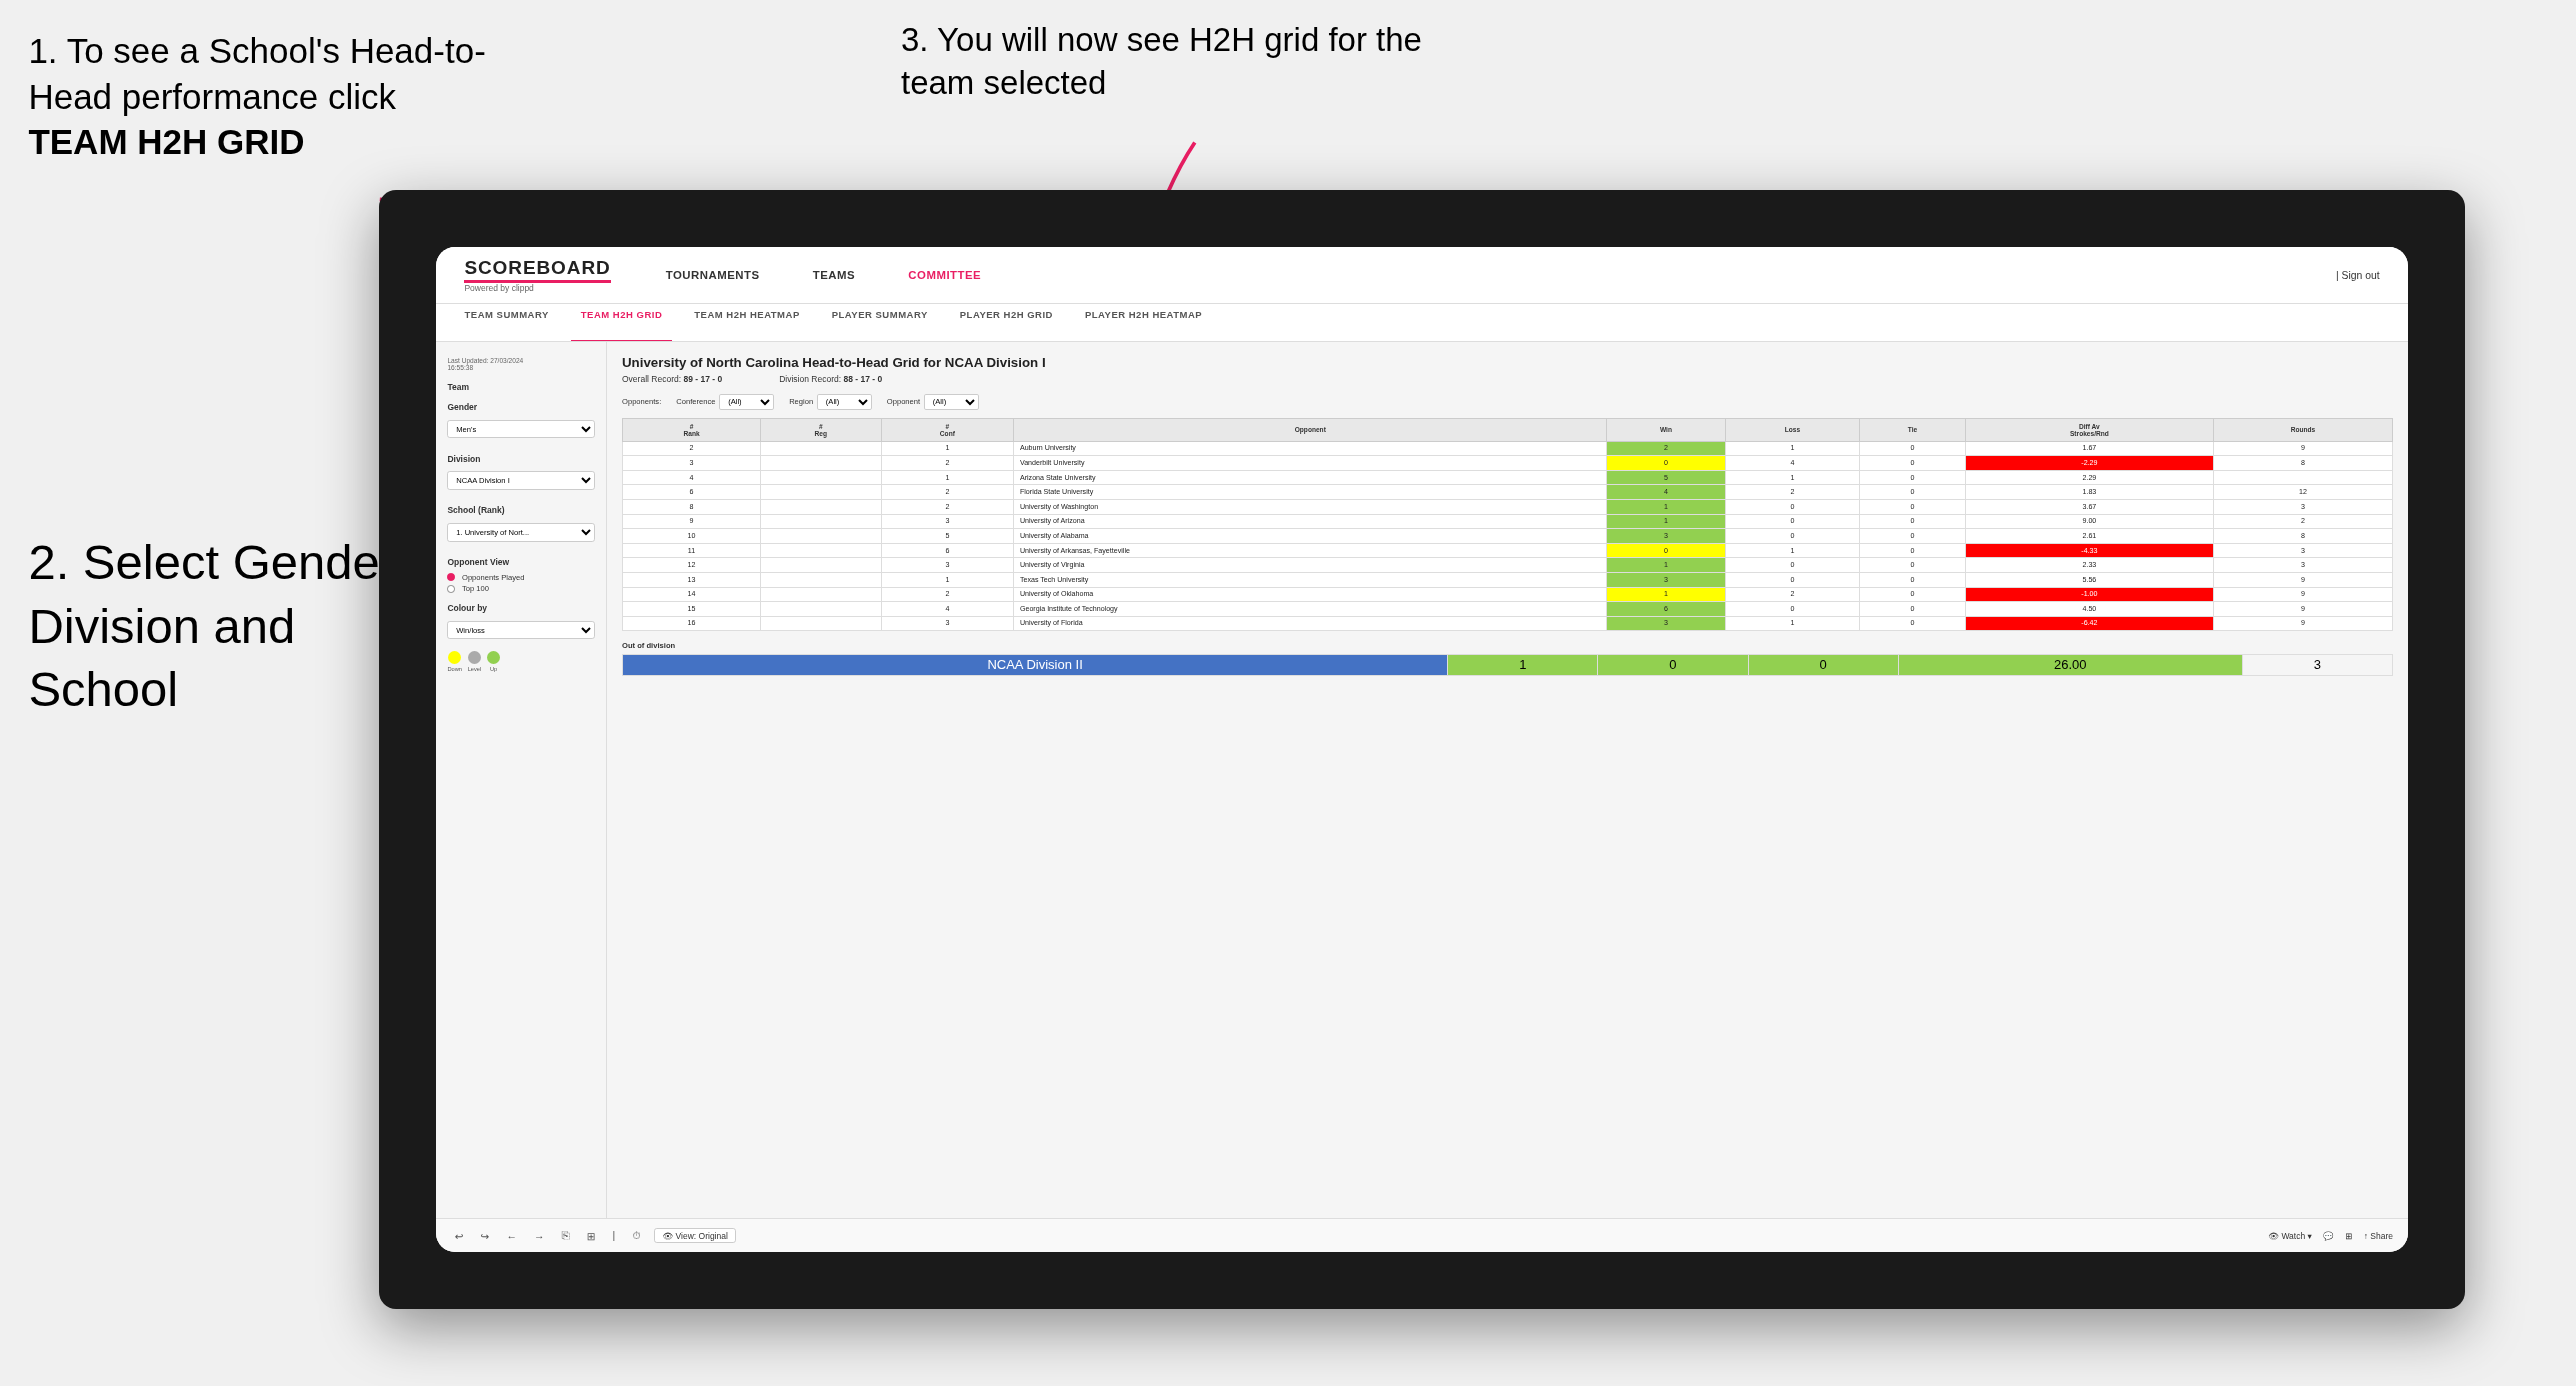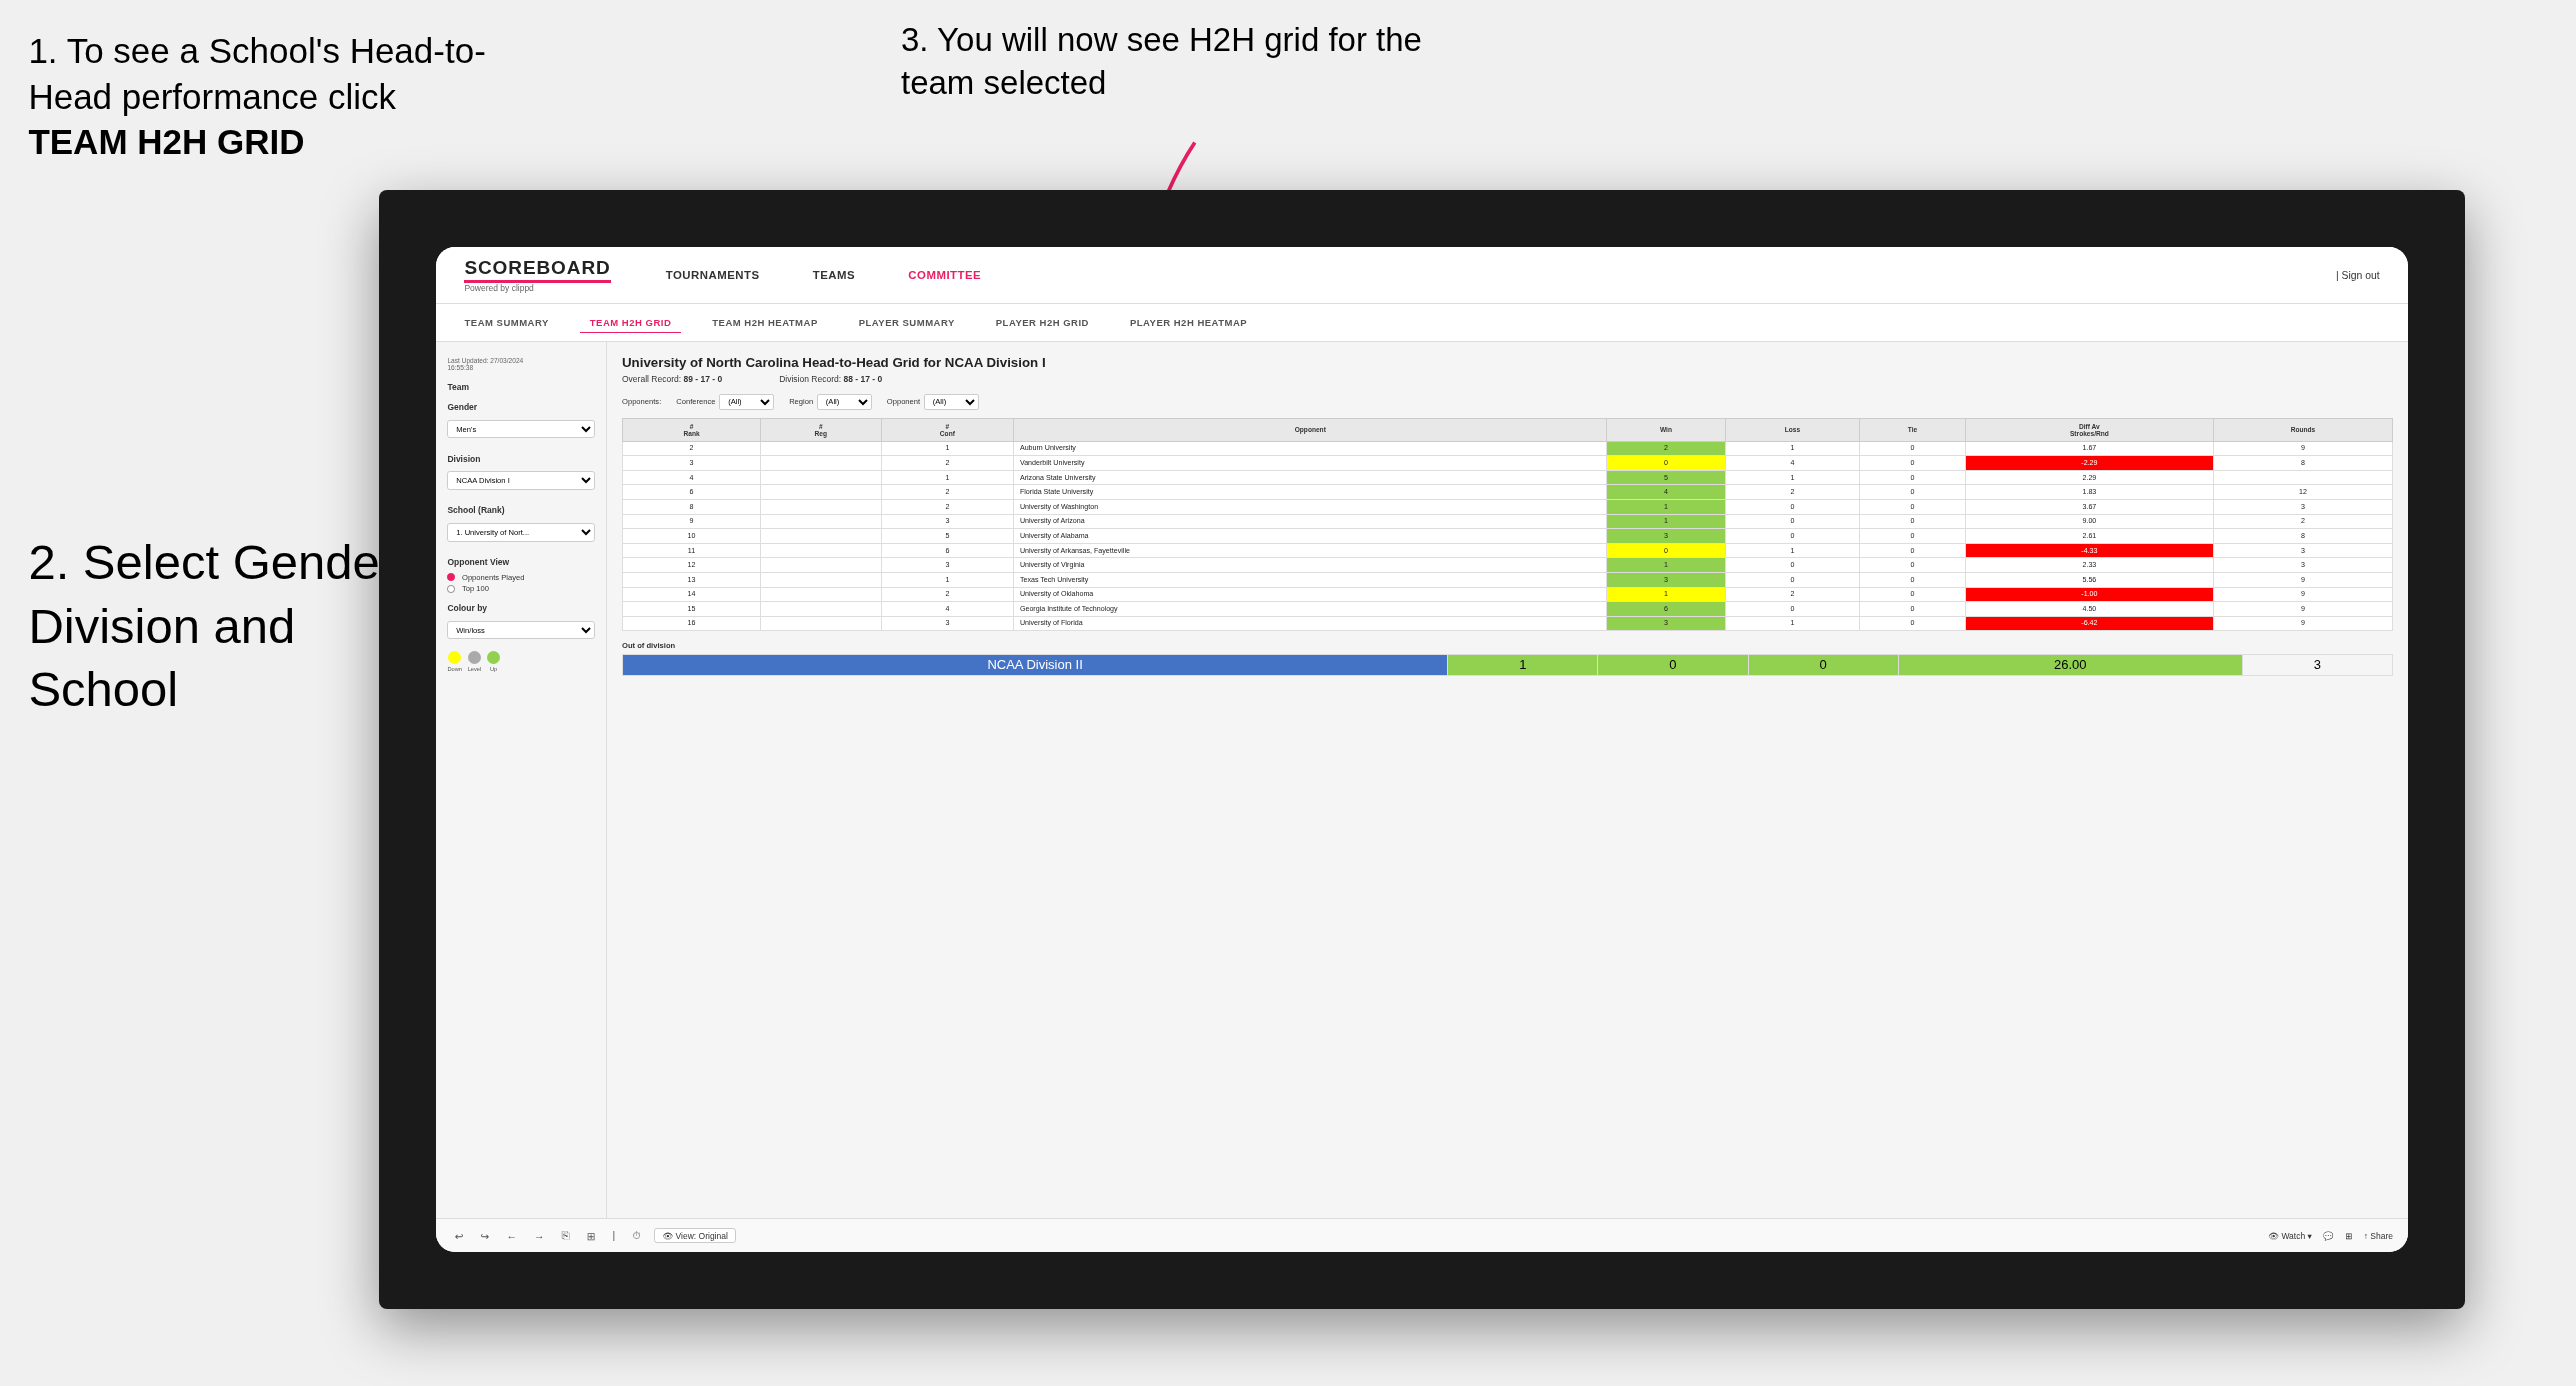--- a/index.html
+++ b/index.html
@@ -65,21 +65,21 @@
     }
 
     
     .tablet {
       position: absolute;
       top: 190px;
       left: 379px;
       width: 2086px;
       height: 1119px;
       background: #1a1a1a;
-      border-radius: 8px;
+      border-radius: 17px;
       display: flex;
       align-items: center;
       justify-content: center;
       box-shadow: 0 19px 57px rgba(0,0,0,0.4);
     }
     .tablet-screen {
       width: 1972px;
       height: 1005px;
       background: #fff;
       border-radius: 19px;
@@ -133,24 +133,23 @@
       font-size: 10.4px;
       color: #333;
       cursor: pointer;
     }
 
     
     .sub-nav {
       background: #fff;
       border-bottom: 0.9px solid #ddd;
       display: flex;
-      align-items: center;
       padding: 0 19px;
       height: 38px;
-      gap: 22px;
+      gap: 13px;
     }
     .sub-nav-item {
       font-size: 9.5px;
       color: #555;
       font-weight: 600;
       letter-spacing: 0.5px;
       padding: 4.7px 9.5px;
       cursor: pointer;
       text-transform: uppercase;
     }

